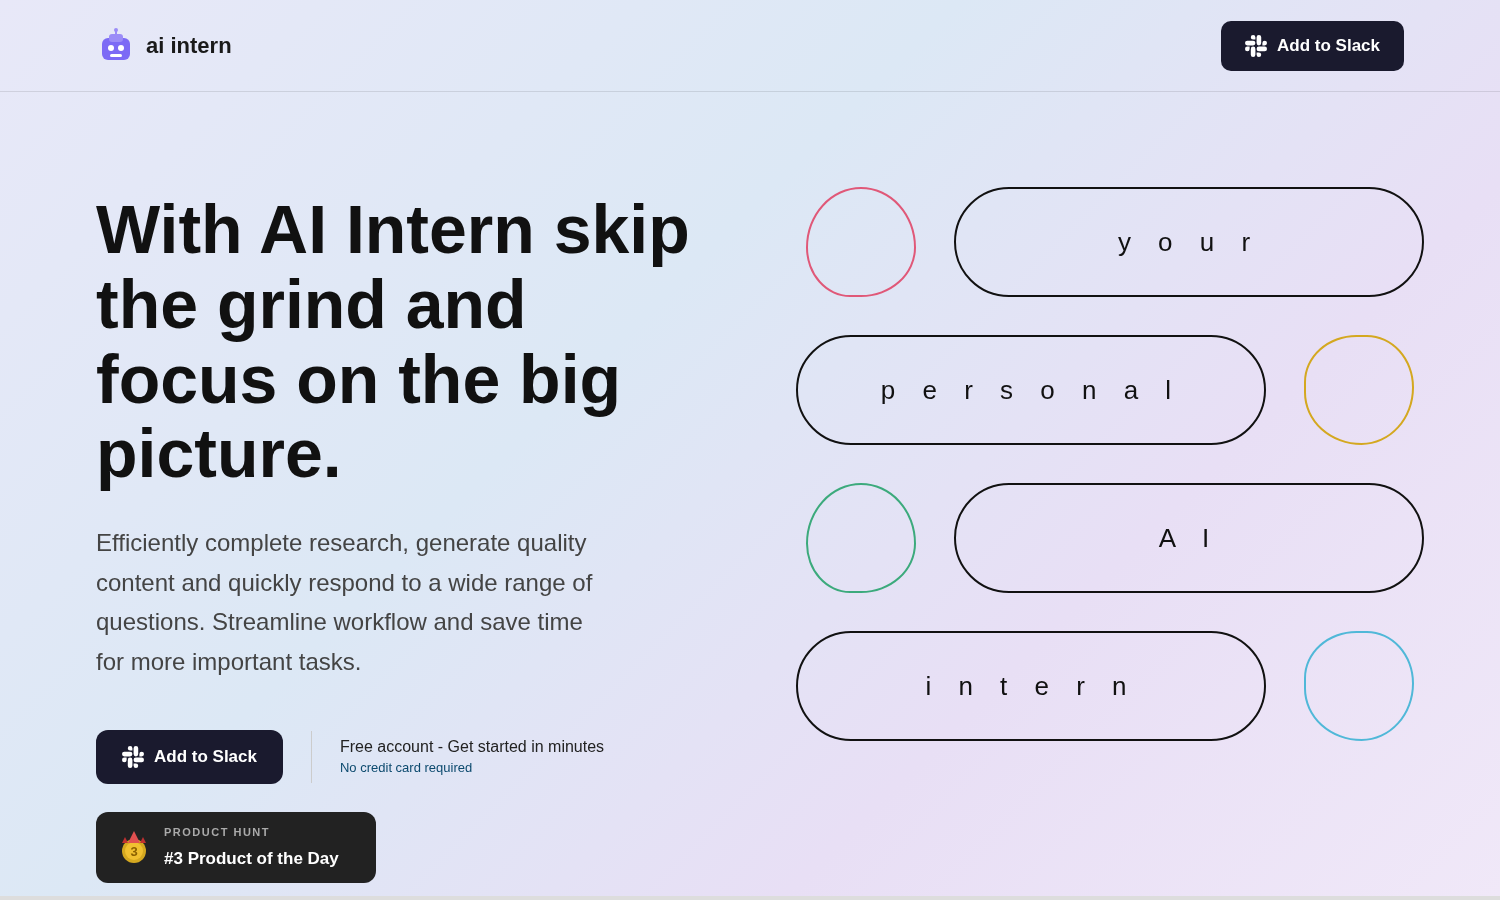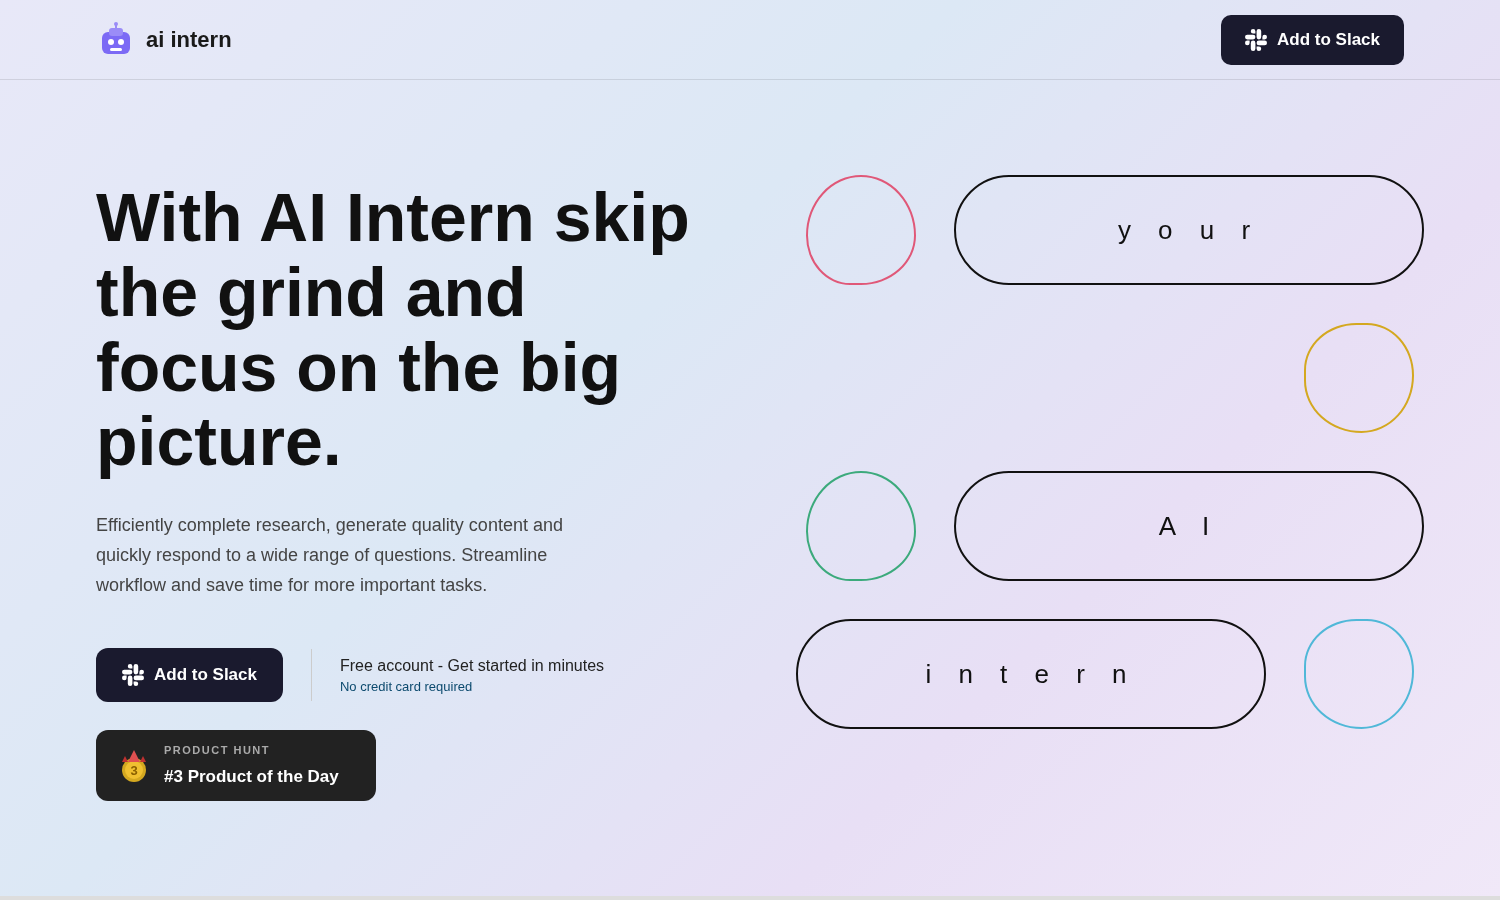--- a/index.html
+++ b/index.html
@@ -11,21 +11,21 @@
       font-family: -apple-system, BlinkMacSystemFont, 'Segoe UI', sans-serif;
       overflow: hidden;
     }
 
     
     nav {
       display: flex;
       align-items: center;
       justify-content: space-between;
       padding: 0 96px;
-      height: 80px;
+      height: 92px;
       border-bottom: 1px solid rgba(0,0,0,0.1);
     }
 
     .logo-area {
       display: flex;
       align-items: center;
       gap: 10px;
     }
 
     .logo-icon {
@@ -69,21 +69,21 @@
 
     .headline {
       font-size: 68px;
       font-weight: 800;
       line-height: 1.1;
       color: #111;
       margin-bottom: 32px;
     }
 
     .subtext {
-      font-size: 18px;
+      font-size: 24px;
       line-height: 1.65;
       color: #444;
       max-width: 500px;
       margin-bottom: 48px;
     }
 
     .cta-row {
       display: flex;
       align-items: center;
       gap: 28px;
@@ -336,20 +336,23 @@
     </div>
   </div>
 
   <div class="right">
 
     <div class="blob r1-blob"></div>
     <div class="pill r1-pill">
       <span class="pill-text">y  o  u  r</span>
     </div>
 
+    <div class="pill r2-pill">
+      <span class="pill-text">p  e  r  s  o  n  a  l</span>
+    </div>
     <div class="blob r2-blob"></div>
 
     <div class="blob r3-blob"></div>
     <div class="pill r4-pill">
       <span class="pill-text">i  n  t  e  r  n</span>
     </div>
 
     <div class="pill r3-pill">
       <span class="pill-text">A  I</span>
     </div>

